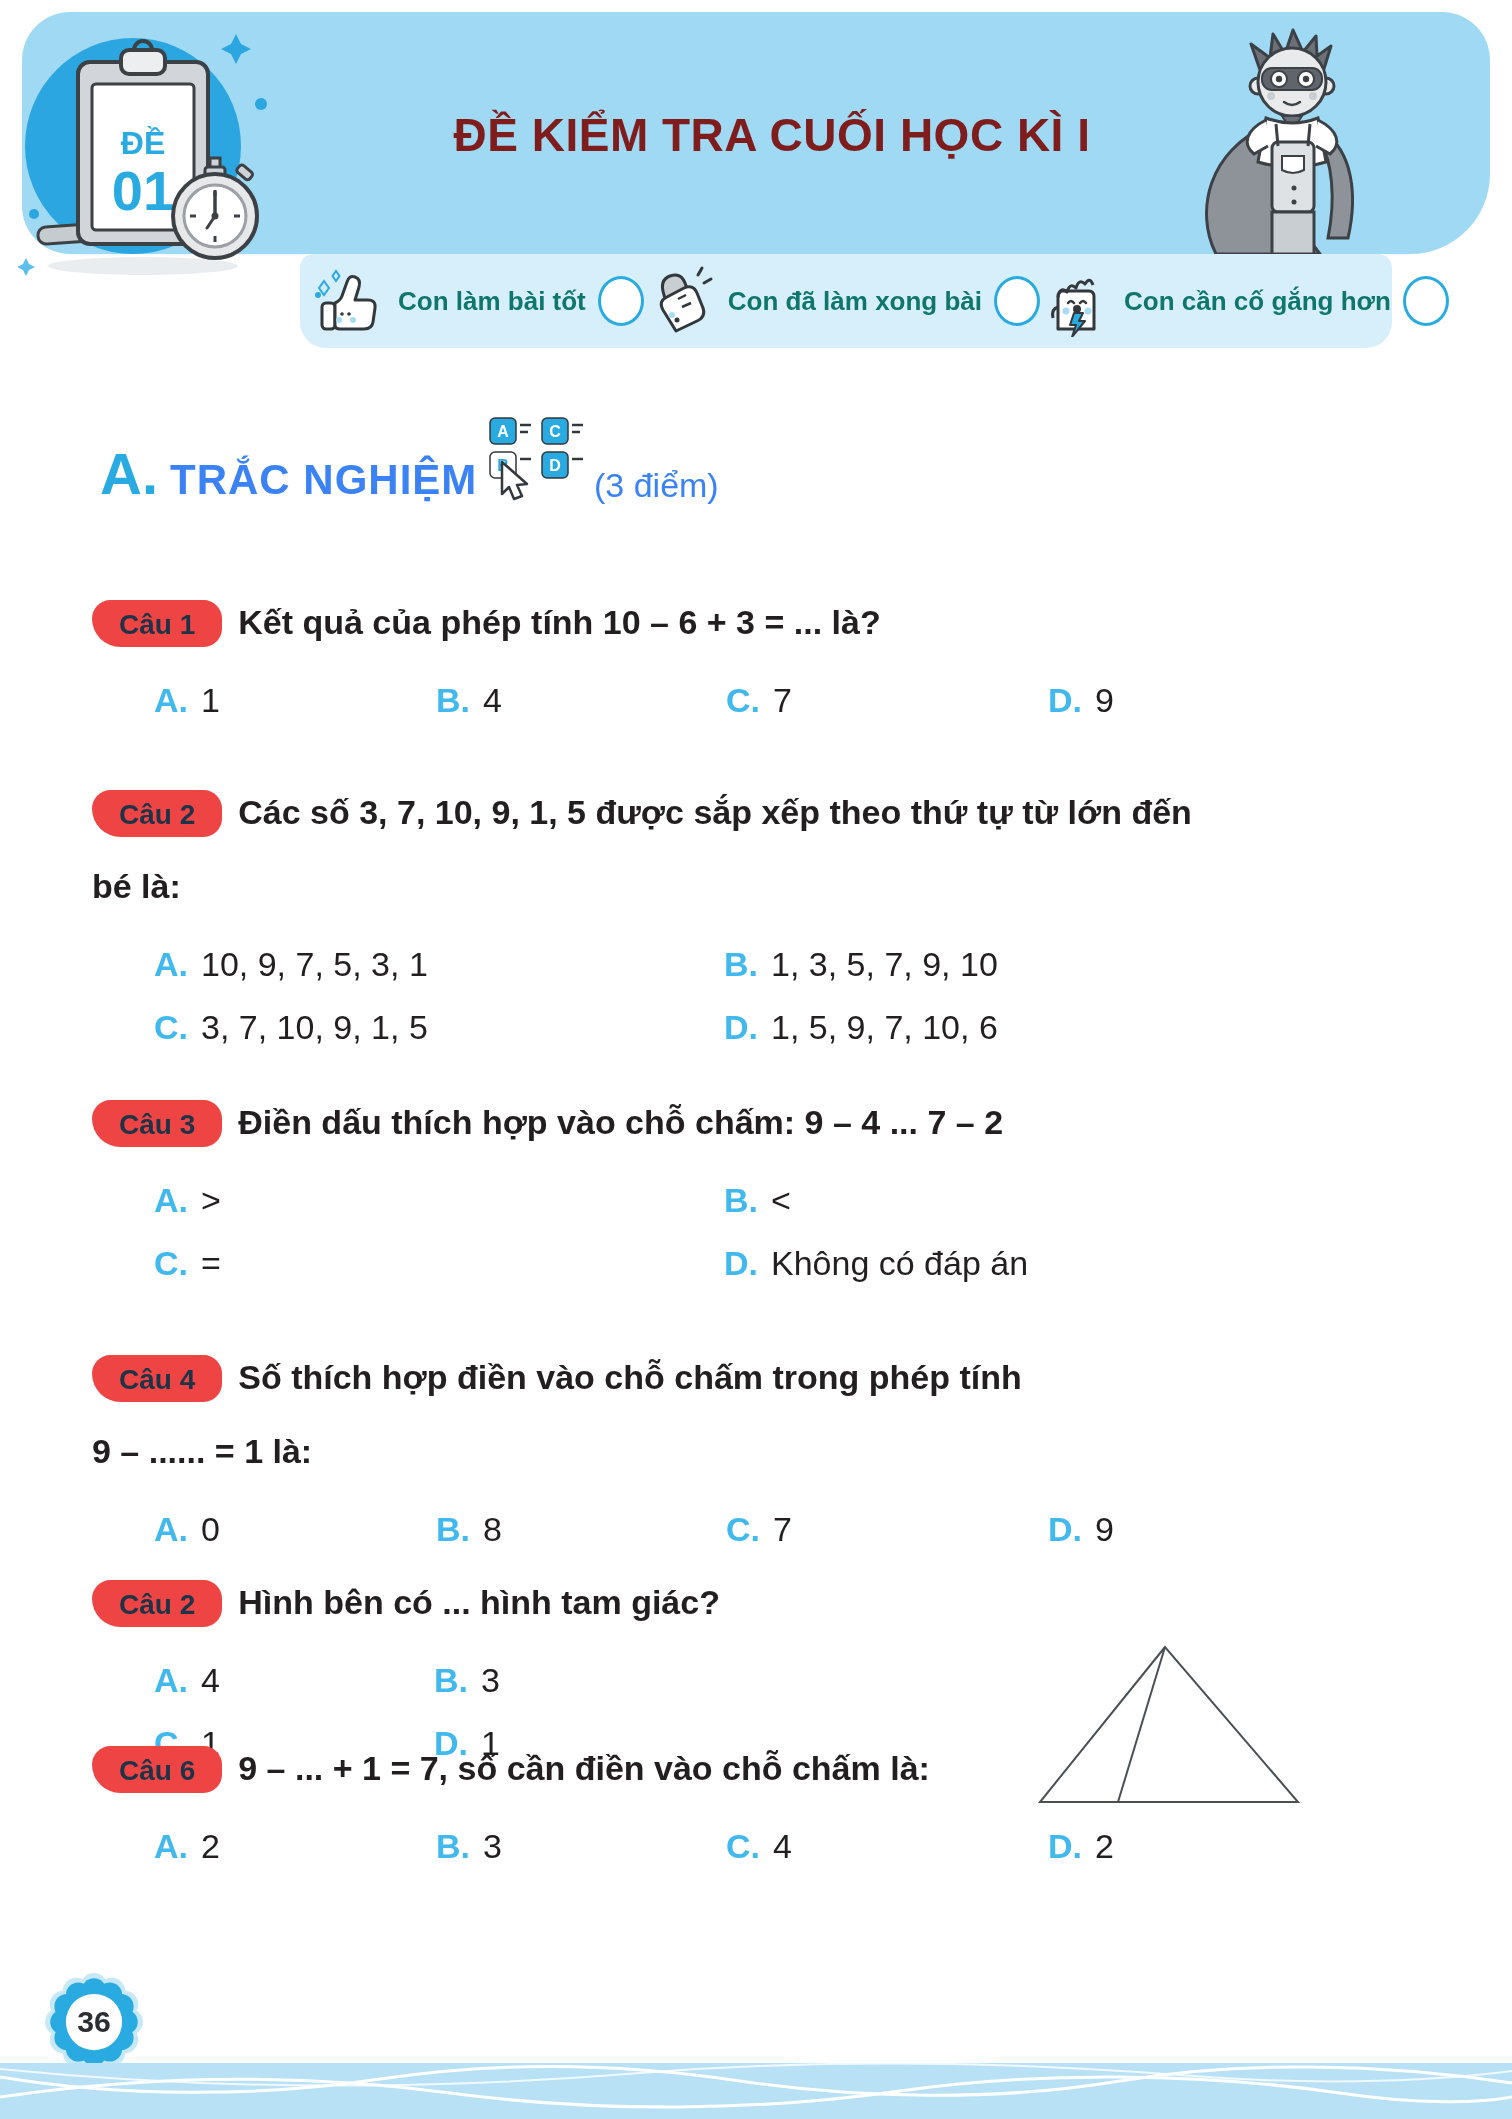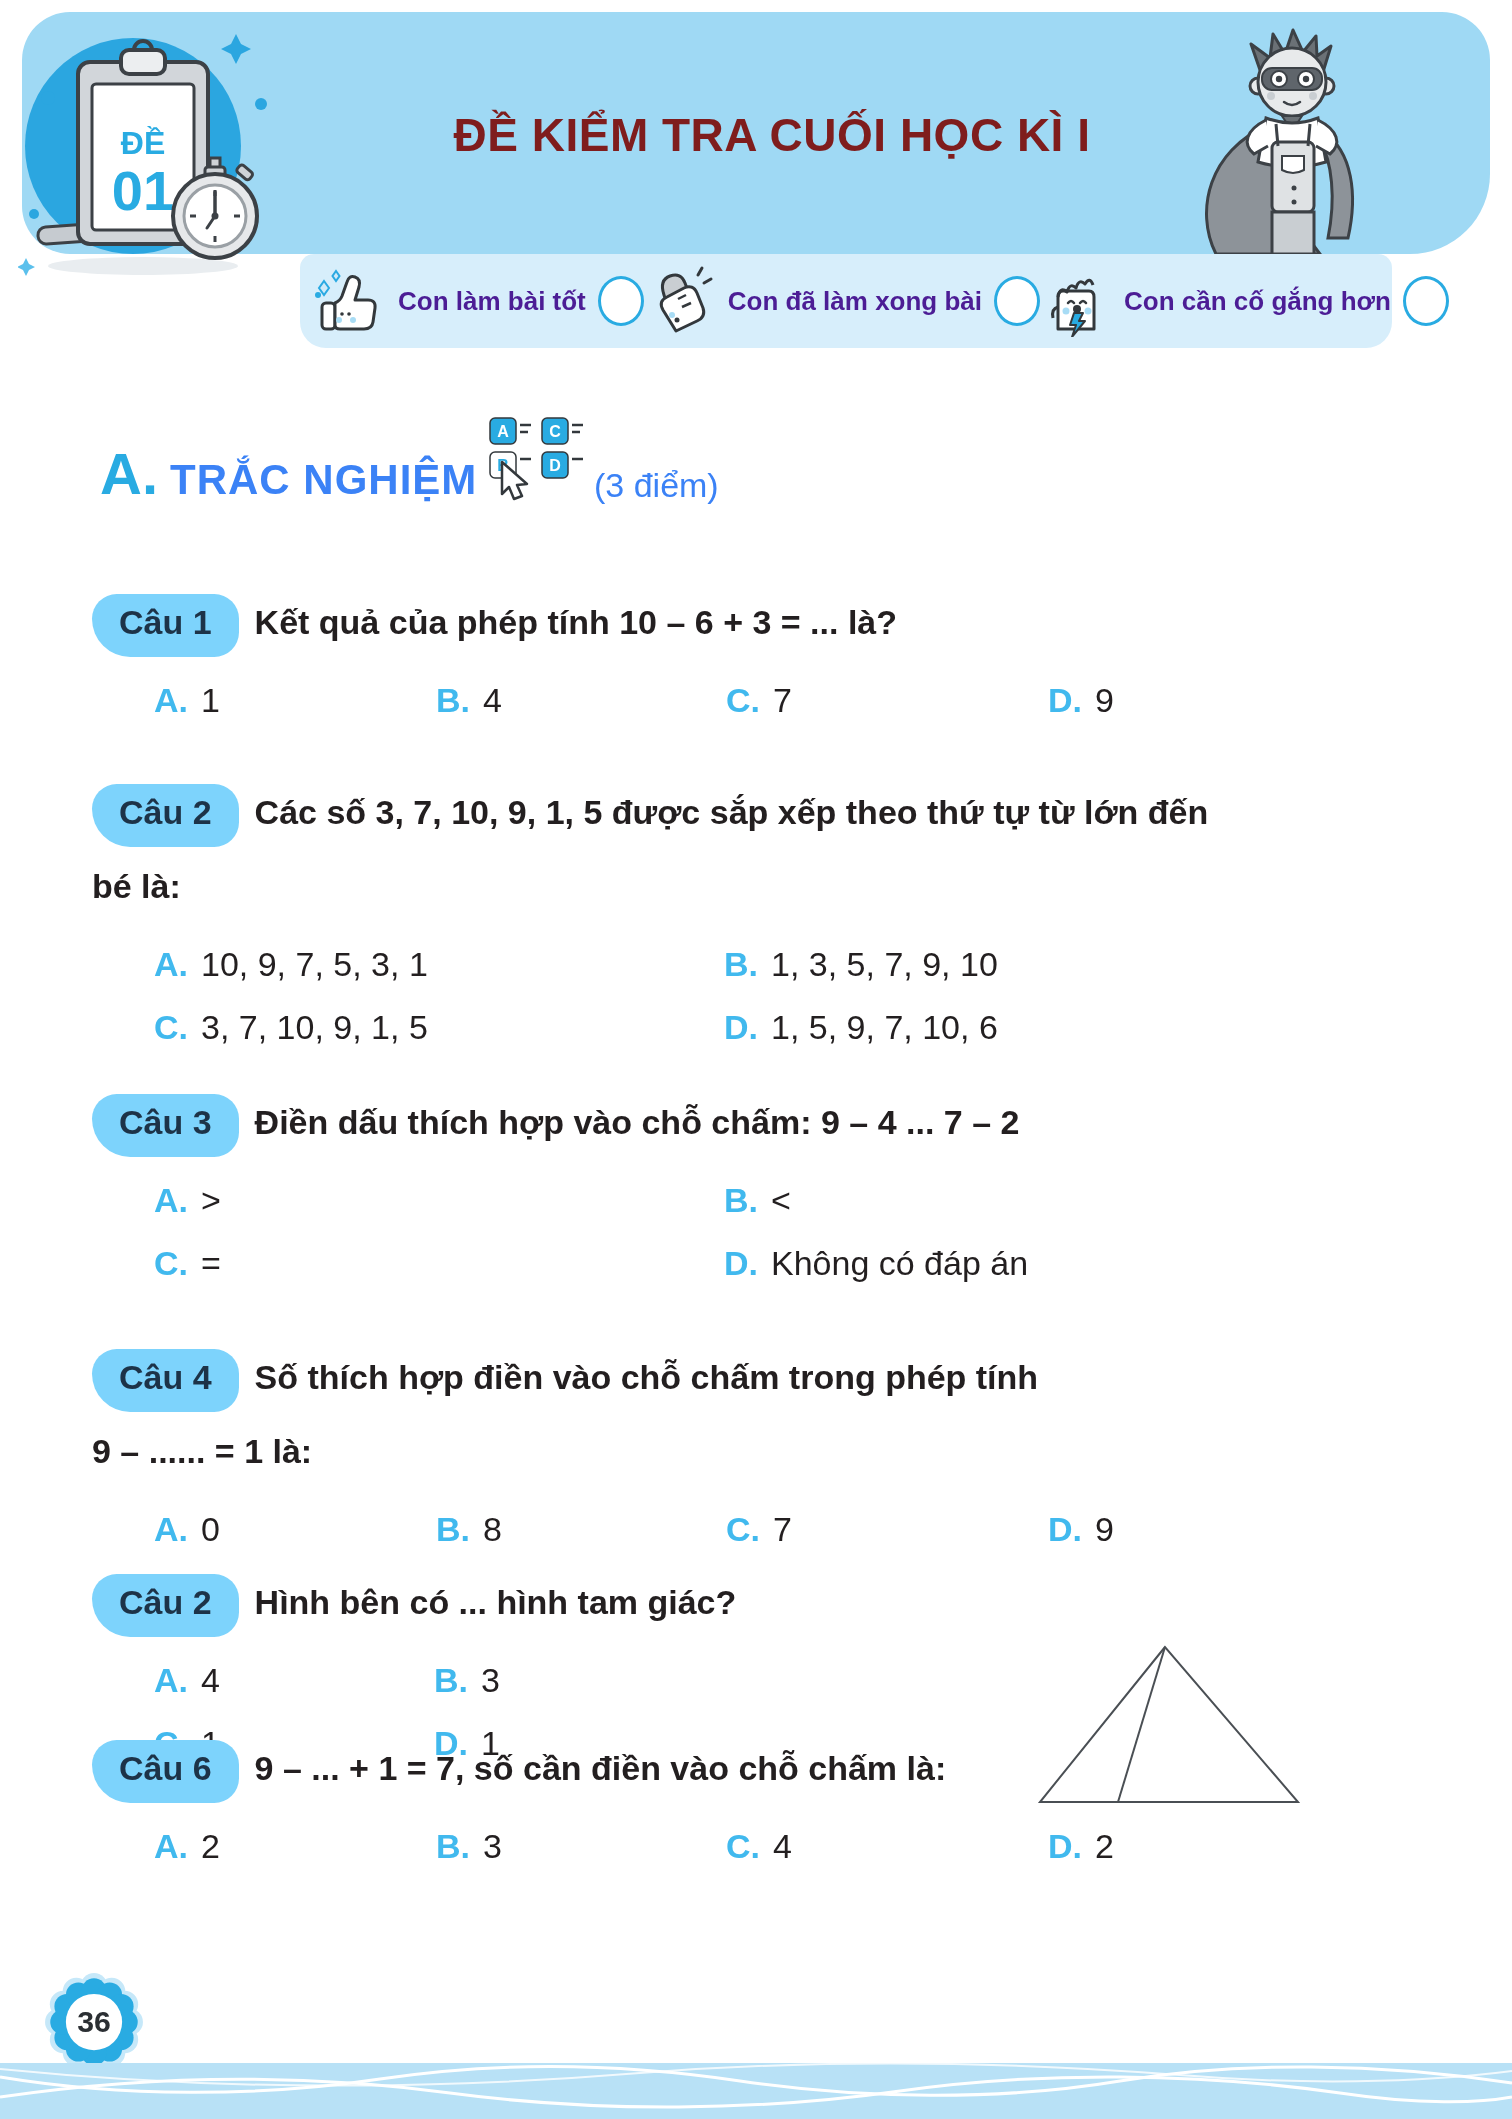--- a/index.html
+++ b/index.html
@@ -15,35 +15,35 @@
                 font-size:46px; font-weight:bold; color:#7f1d1d; letter-spacing:.5px; }
   .hero-svg { position:absolute; right:88px; top:16px; }
 
   .illus-svg { position:absolute; left:18px; top:18px; z-index:6; }
 
   
   .subbar { position:absolute; left:300px; top:254px; width:1092px; height:94px; background:#d7eefb;
             border-radius:14px 14px 26px 26px; display:flex; align-items:center;
             justify-content:space-between; padding:0 34px 0 14px; z-index:4; }
   .check-item { display:flex; align-items:center; gap:12px; }
-  .check-label { color:#4c1d95; font-weight:bold; font-size:26px; white-space:nowrap; }
+  .check-label { color:#0f766e; font-weight:bold; font-size:26px; white-space:nowrap; }
   .check-circle { width:46px; height:50px; background:#ffffff; border:3px solid #29abe2; border-radius:50%; }
 
   
   .section-head { position:absolute; left:100px; top:440px; width:800px; height:120px; }
   .sec-letter { font-size:58px; font-weight:bold; color:#29abe2; }
   .sec-title  { font-size:42px; font-weight:bold; color:#3b82f6; letter-spacing:1px; margin-left:12px; }
   .sec-icon { position:absolute; left:388px; top:-24px; }
   .sec-points { position:absolute; left:494px; top:26px; font-size:34px; color:#3b82f6; }
 
   
   .question { position:absolute; left:92px; width:1350px; }
   .q-line { margin:0; font-size:34px; font-weight:bold; color:#231f20; line-height:74px; }
-  .q-pill { display:inline-block; background:#7dd3fc; color:#1d3348; font-weight:bold; font-size:34px;
-            line-height:normal; padding:9px 27px 15px 27px; border-radius:26px 26px 26px 40px;
+  .q-pill { display:inline-block; background:#ef4444; color:#1d3348; font-weight:bold; font-size:28px;
+            line-height:normal; padding:9px 27px 6px 27px; border-radius:26px 26px 26px 40px;
             margin-right:16px; }
   .q-text { white-space:pre-wrap; }
   .opts { display:grid; margin-top:22px; margin-left:62px; row-gap:24px; font-size:34px; }
   .cols4  { grid-template-columns:282px 290px 322px auto; }
   .cols2  { grid-template-columns:570px auto; }
   .cols2n { grid-template-columns:280px 280px; }
   .opt { display:flex; gap:13px; align-items:baseline; }
   .opt-letter { color:#41b9ee; font-weight:bold; }
   .opt-text { color:#231f20; }
   .figure { position:absolute; left:928px; top:72px; }

